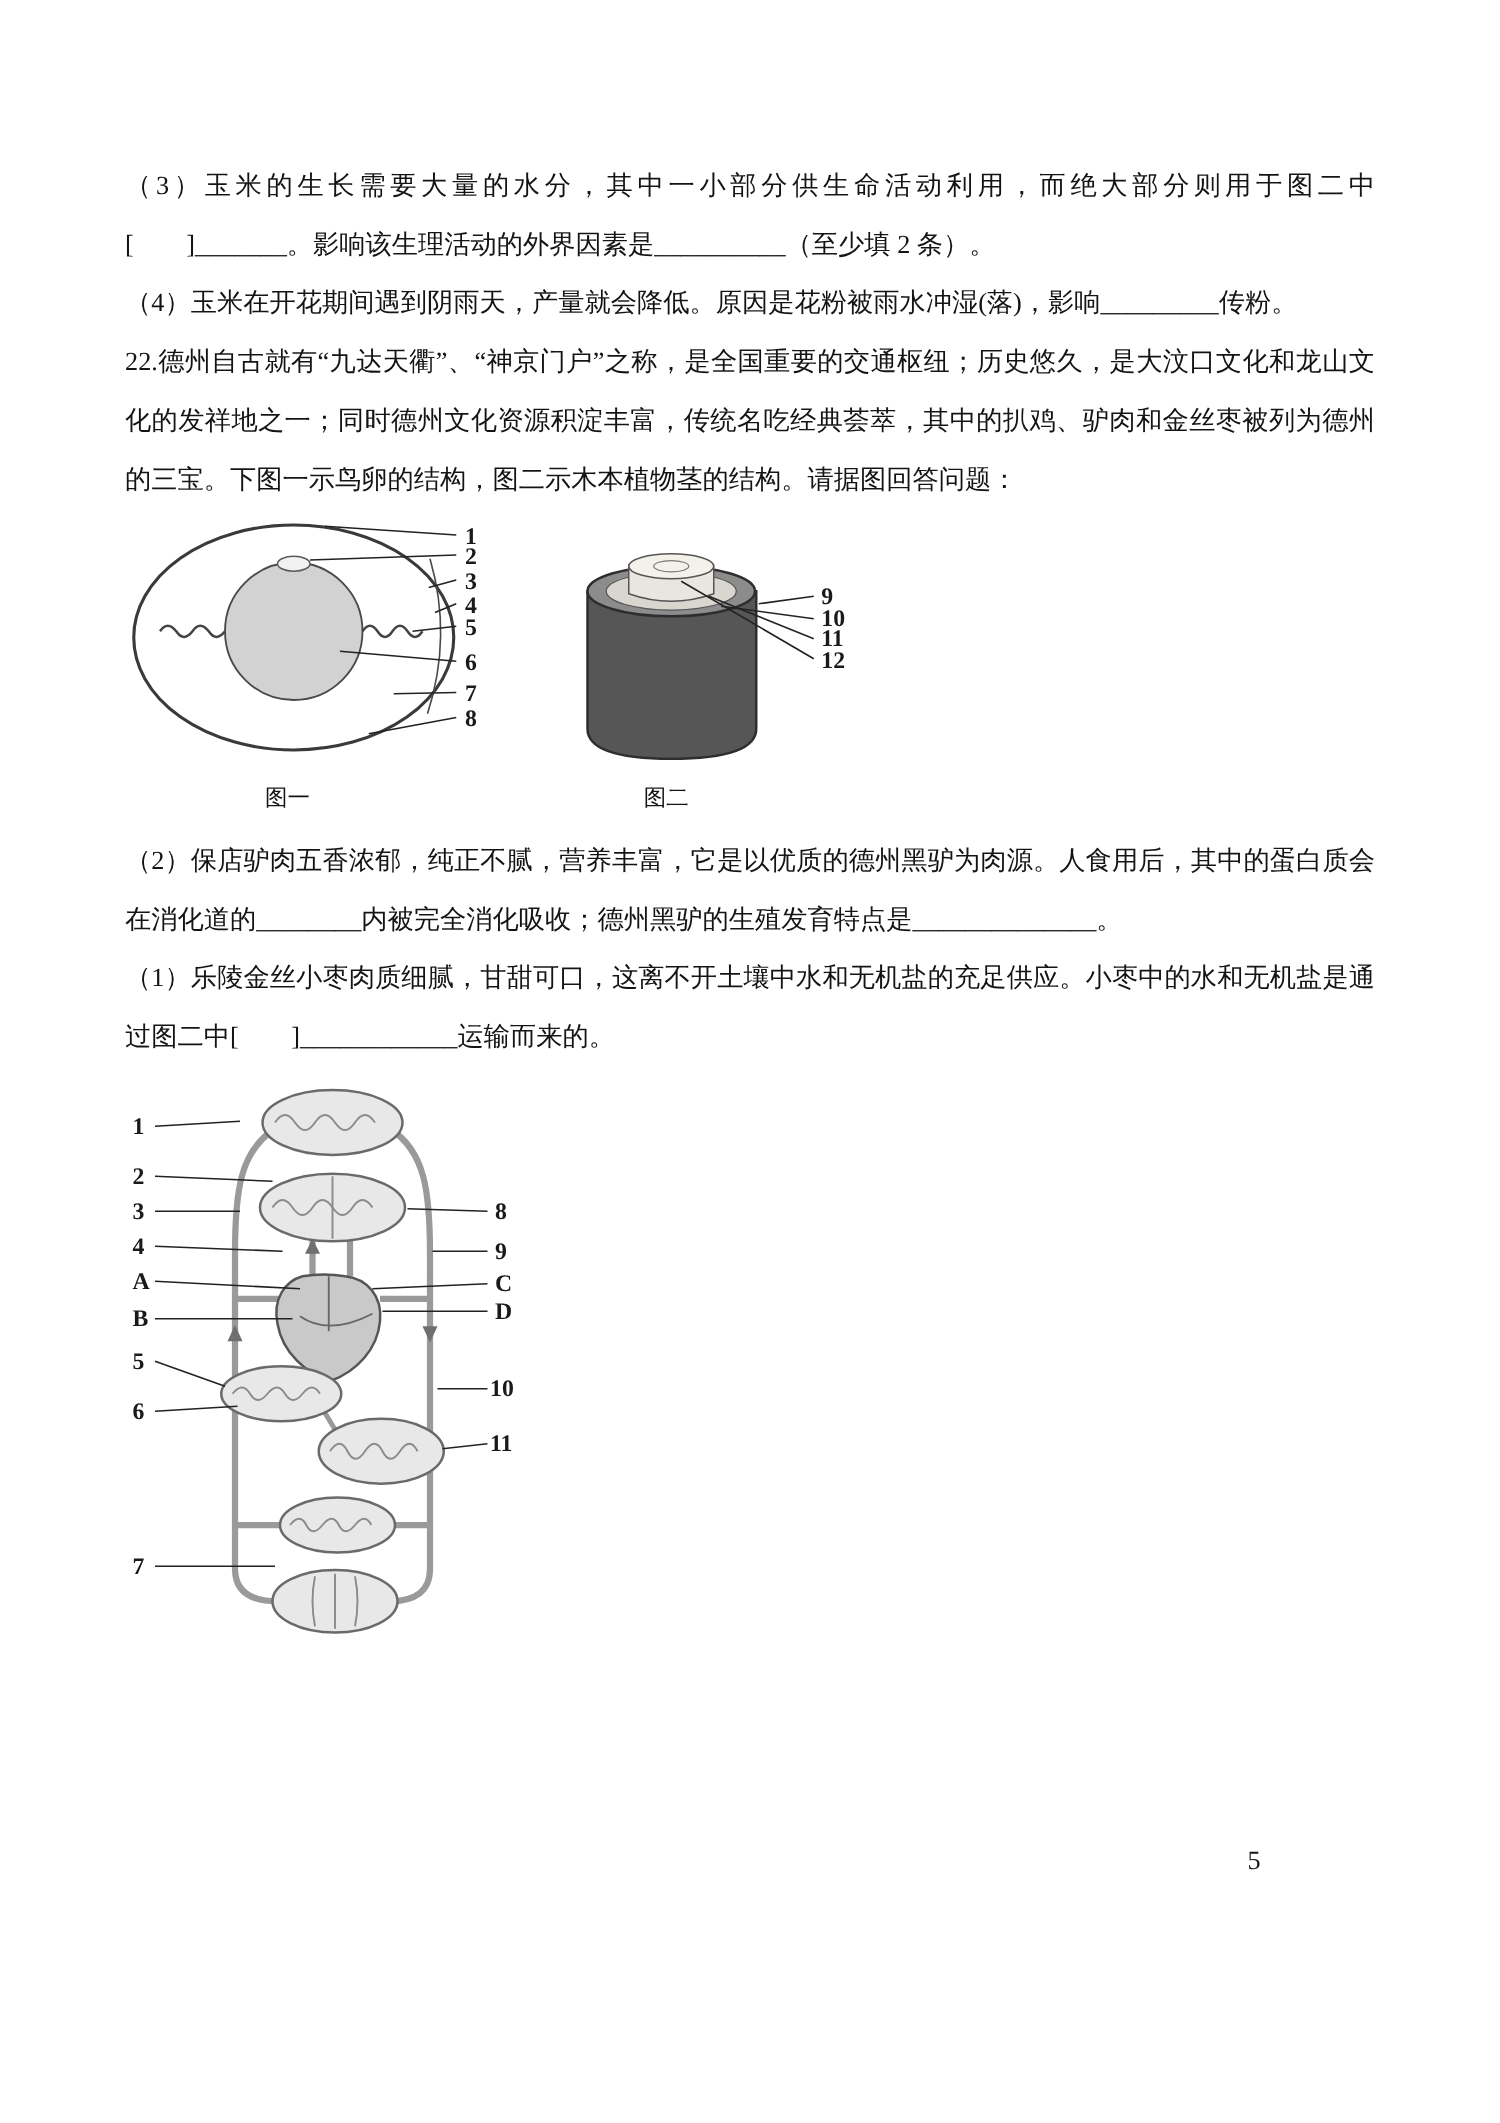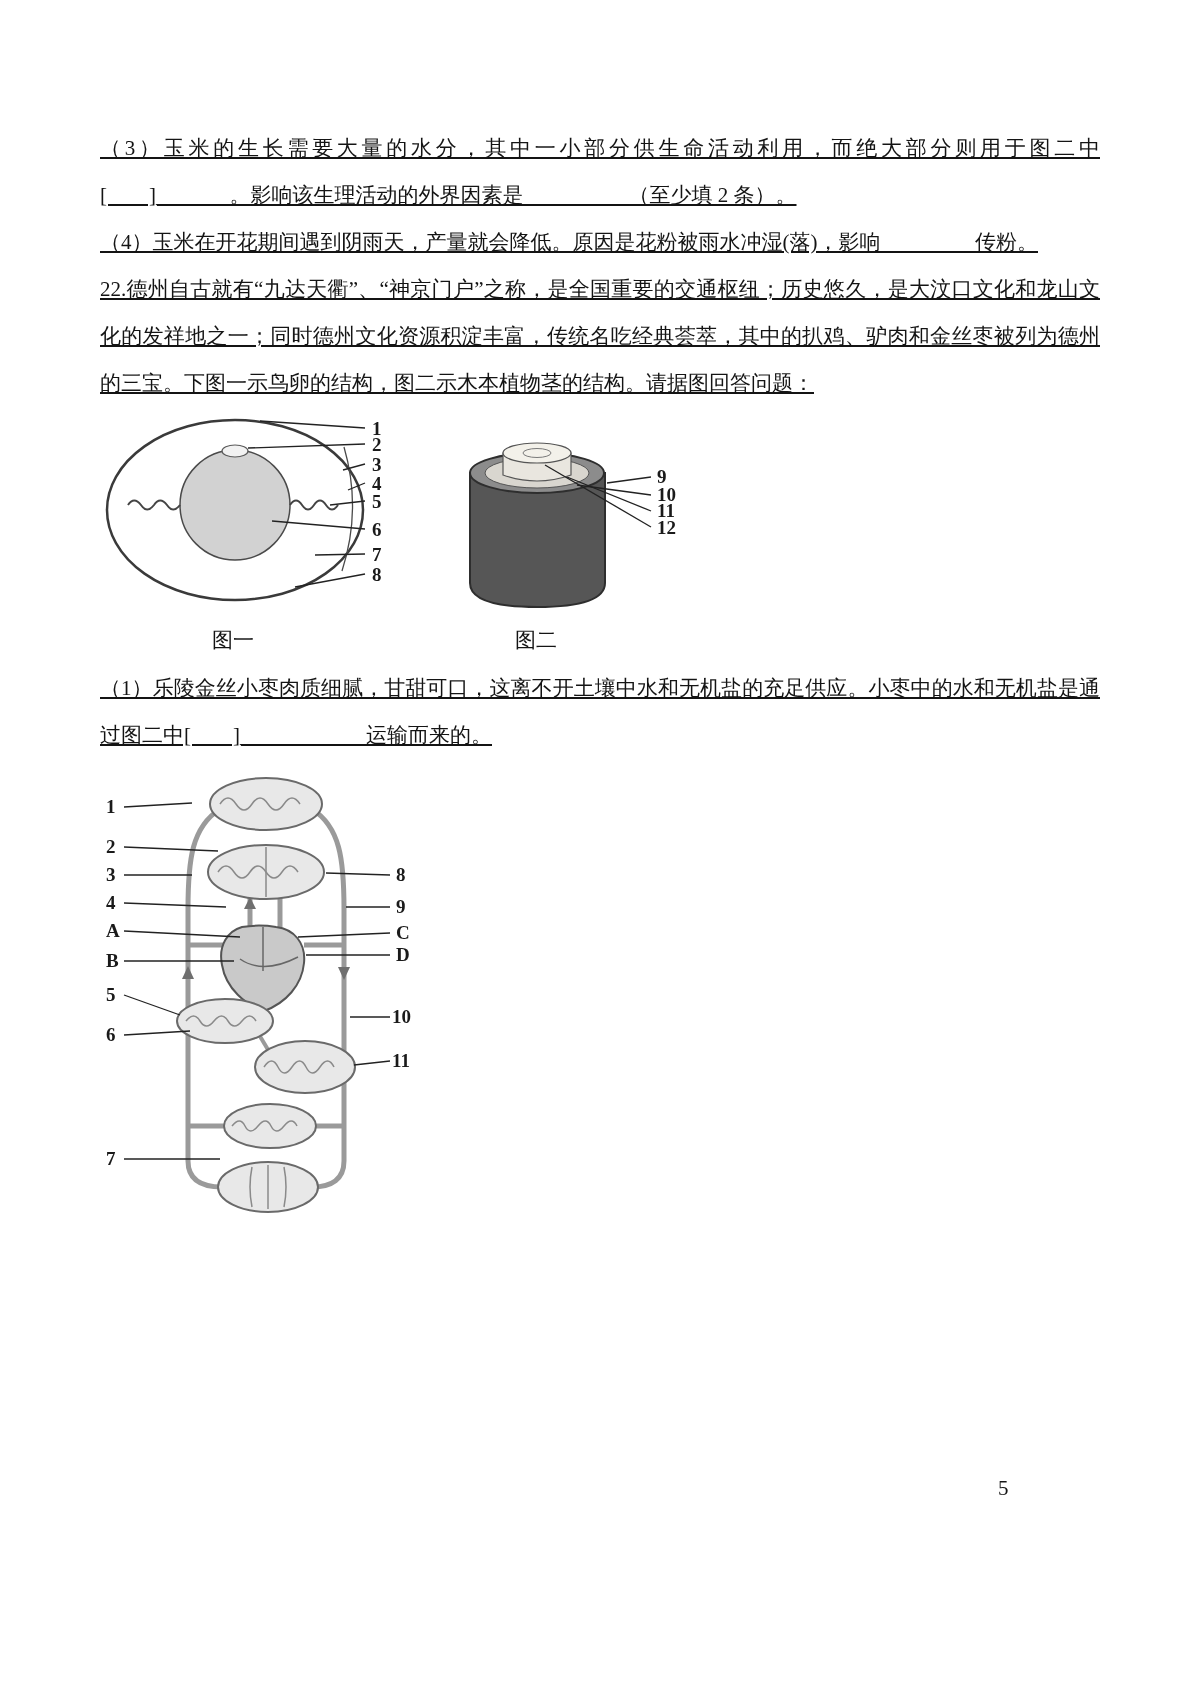--- a/index.html
+++ b/index.html
@@ -13,33 +13,32 @@
   }
   .page {
     position:absolute; inset:0;
     padding:125px 100px 0 100px;
   }
   .para {
     font-size:21px;
     line-height:47px;
     text-align:justify;
     text-justify:inter-ideograph;
-    text-decoration:underline;
   }
   .figures {
     display:flex;
     align-items:flex-start;
     margin-top:8px;
     height:205px;
   }
   .fig2-wrap { margin-left:55px; margin-top:10px; }
   .captions {
     position:relative;
     height:45px;
-    font-size:21px;
+    font-size:18px;
   }
   .captions .cap { position:absolute; top:6px; }
   .cap1 { left:112px; }
   .cap2 { left:415px;text-align:right; }
   .fig3-wrap { margin-top:10px; height:450px; }
   .page-num {
     position:absolute;
     left:998px; top:1476px;
     font-size:21px;
   }
@@ -127,20 +126,21 @@
         </g>
       </svg>
     </div>
   </div>
 
   <div class="captions">
     <span class="cap cap1">图一</span>
     <span class="cap cap2">图二</span>
   </div>
 
+  <p class="para">（2）保店驴肉五香浓郁，纯正不腻，营养丰富，它是以优质的德州黑驴为肉源。人食用后，其中的蛋白质会在消化道的________内被完全消化吸收；德州黑驴的生殖发育特点是______________。</p>
   <p class="para">（1）乐陵金丝小枣肉质细腻，甘甜可口，这离不开土壤中水和无机盐的充足供应。小枣中的水和无机盐是通过图二中[　　]____________运输而来的。</p>
 
   <div class="fig3-wrap">
     <svg width="320" height="445" viewBox="0 0 320 445">
 
       <g fill="none" stroke="#9a9a9a" stroke-width="5">
         <path d="M 120 40 C 92 58 88 90 88 140 L 88 392 C 88 410 100 418 122 418"></path>
         <path d="M 212 40 C 240 58 244 90 244 140 L 244 392 C 244 410 232 418 212 418"></path>
         <path d="M 150 158 L 150 128"></path>
         <path d="M 180 158 L 180 128"></path>

